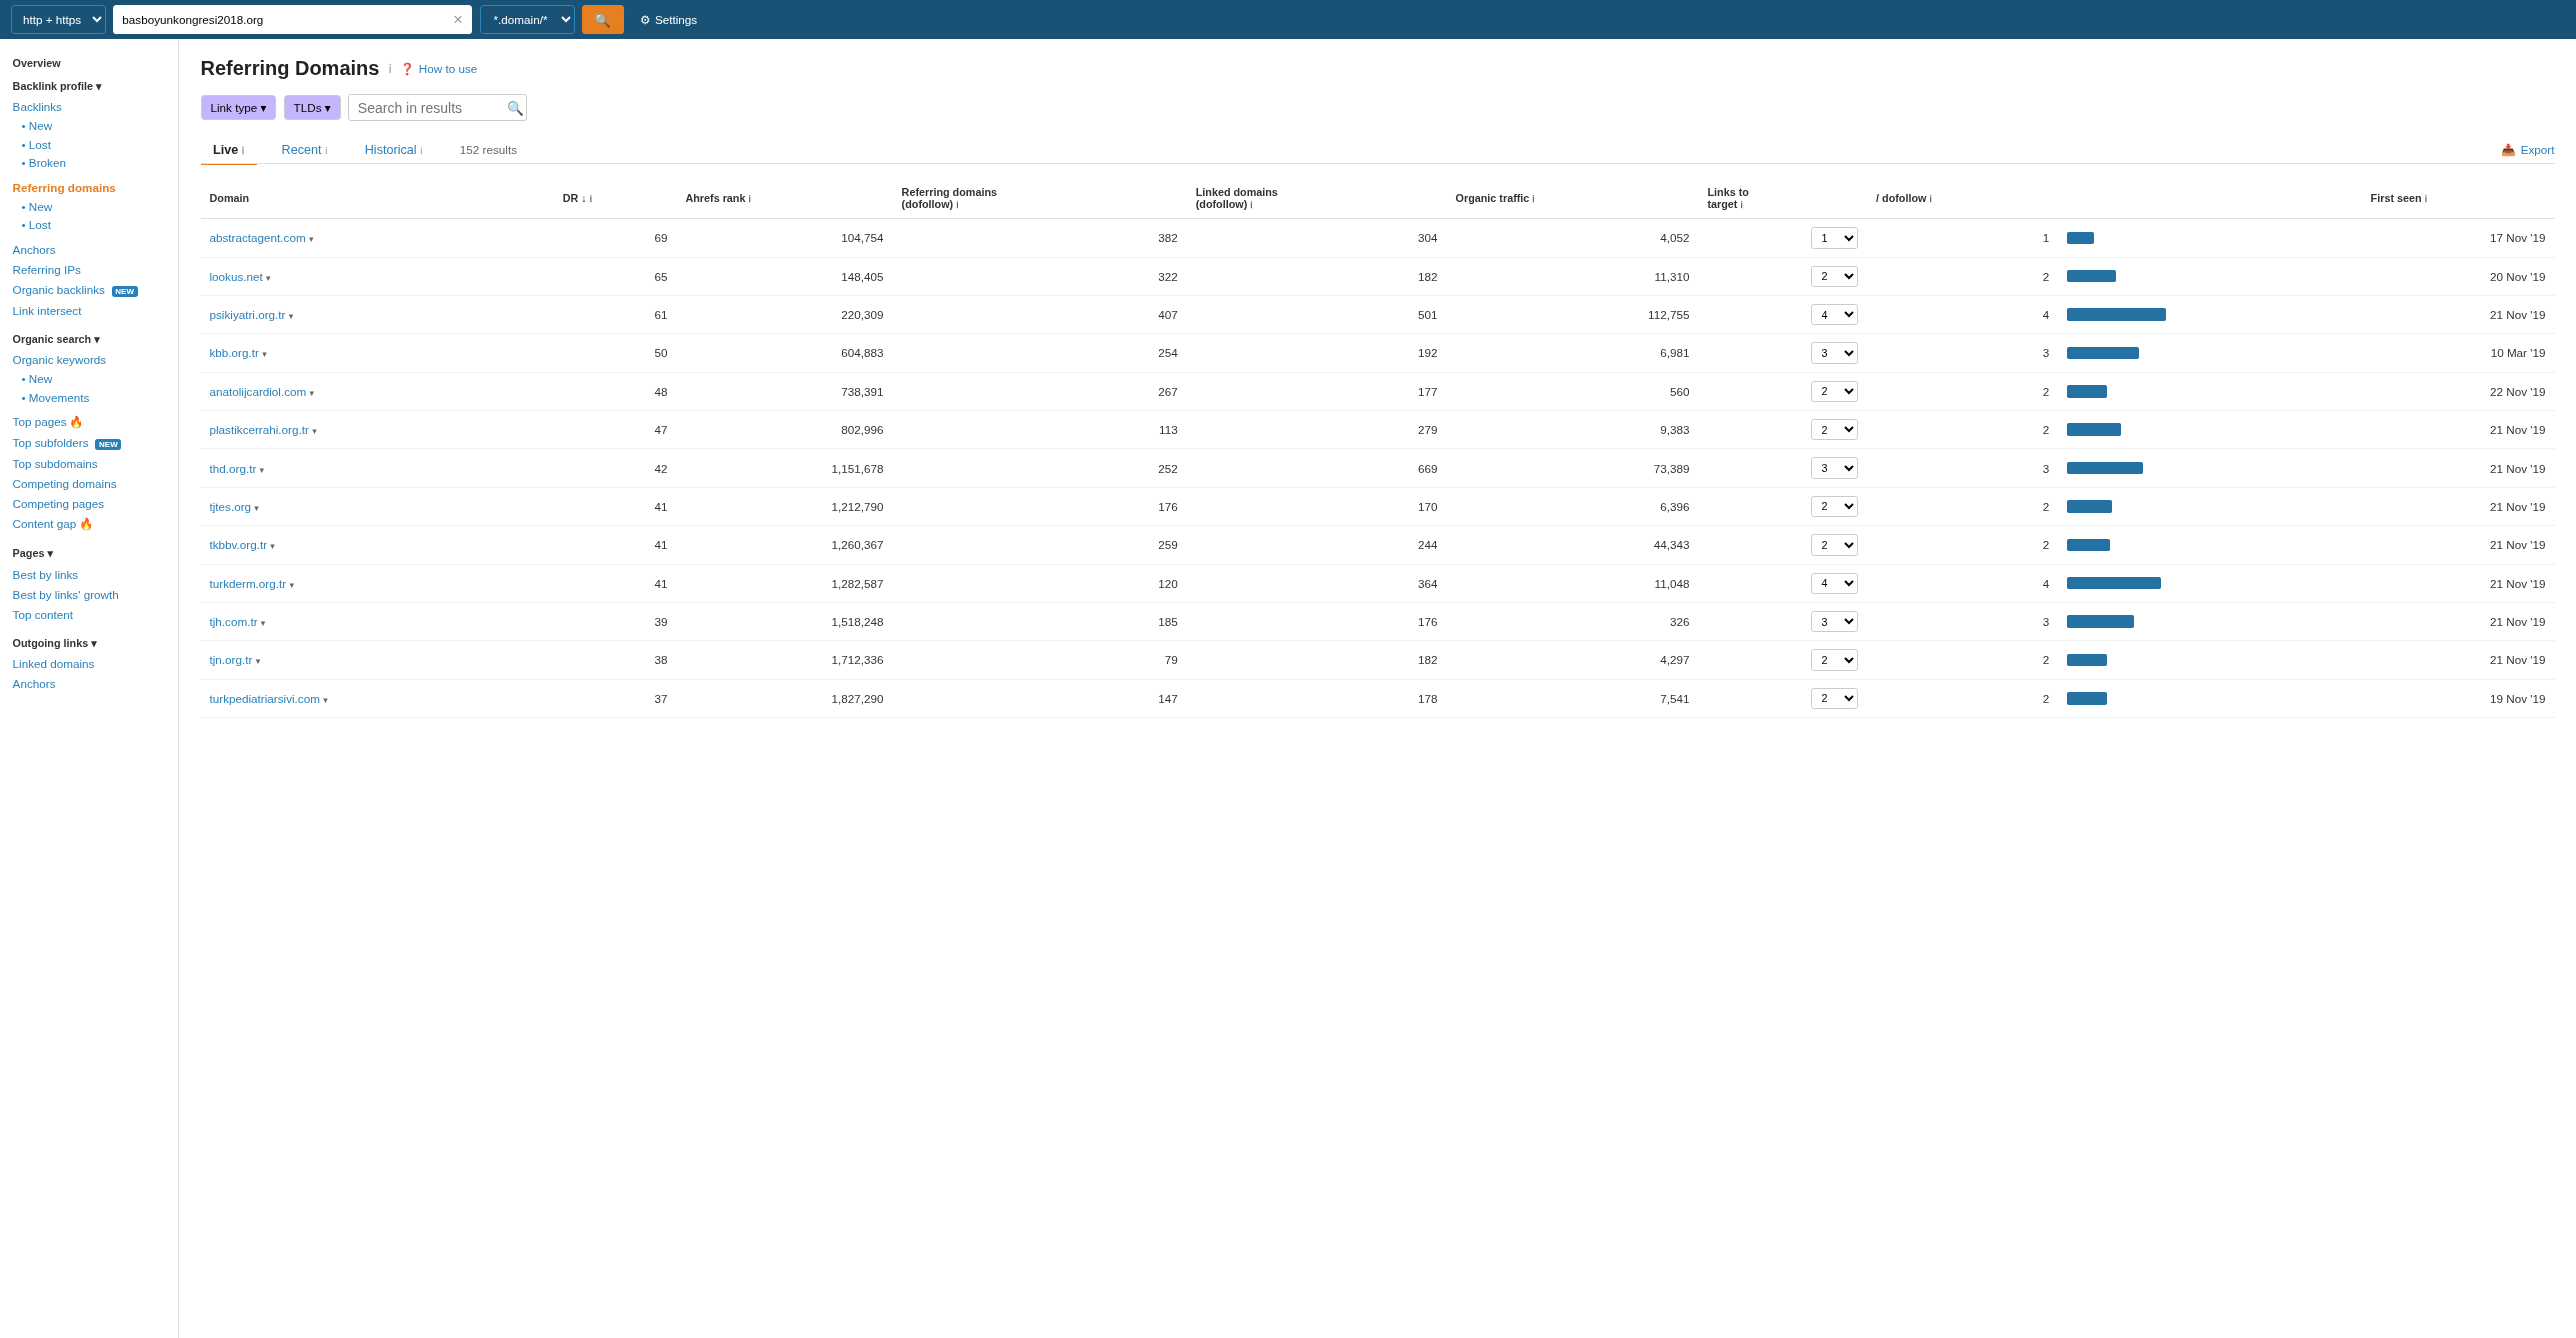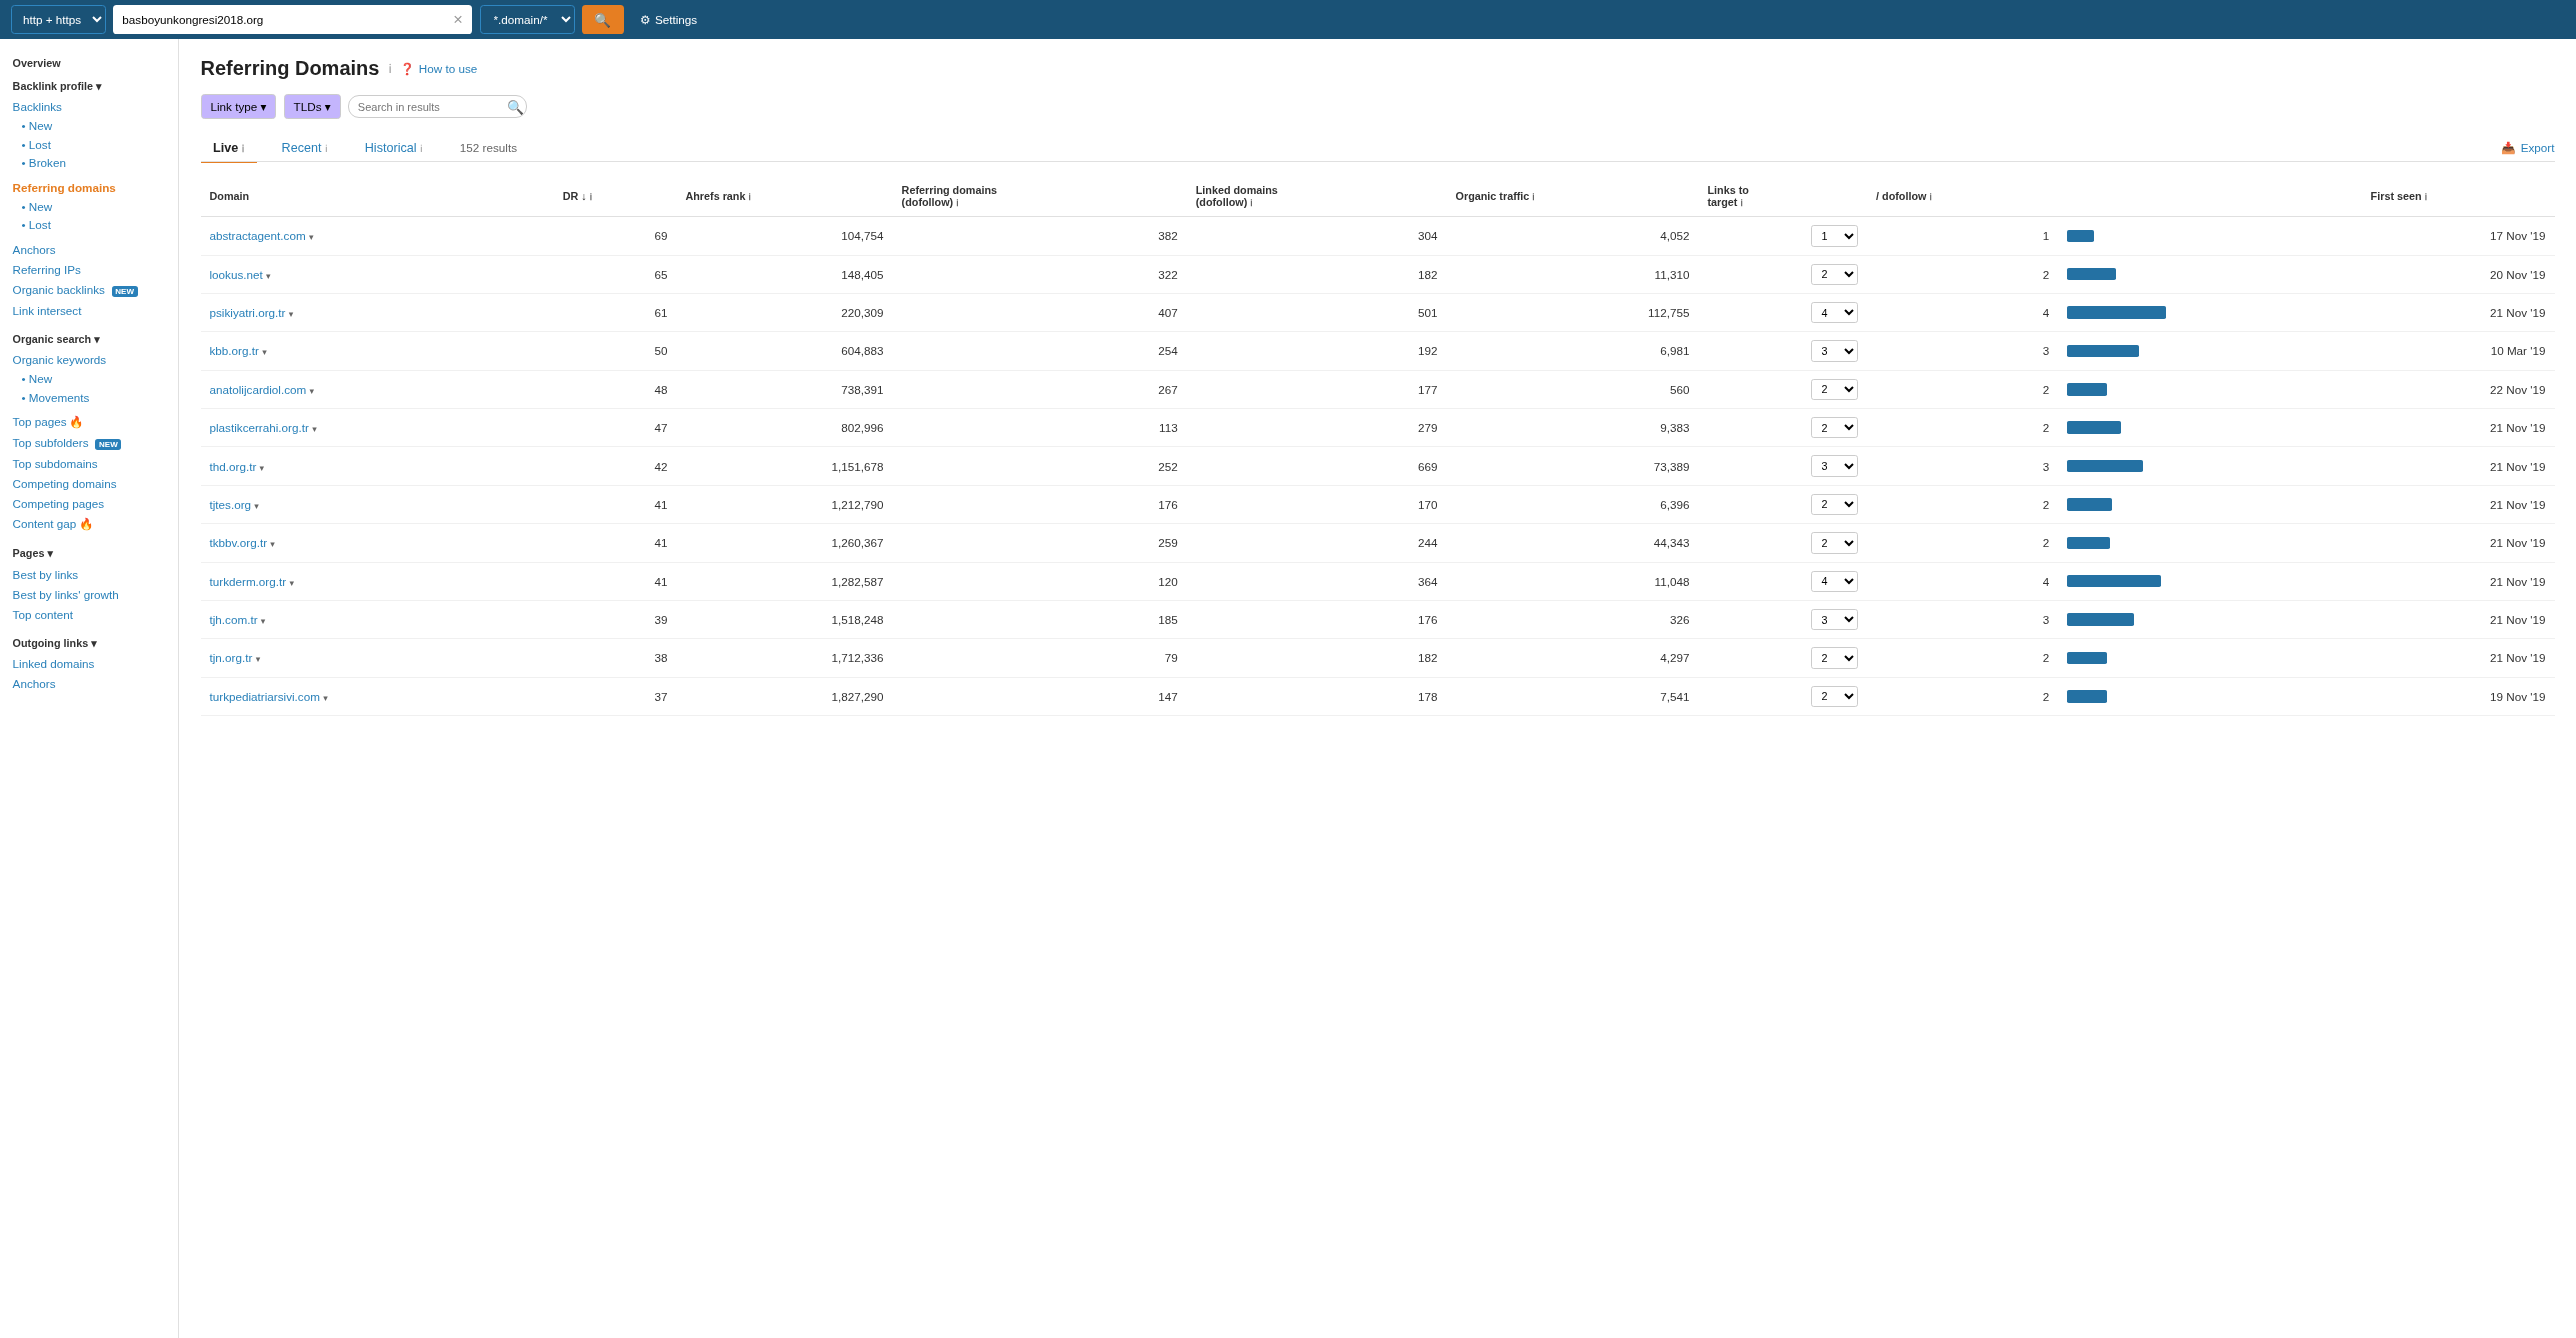--- a/index.html
+++ b/index.html
@@ -164,23 +164,23 @@
       border-radius: 3.6px;
       padding: 4.5px 9px;
       font-size: 11.7px;
       cursor: pointer;
       display: flex;
       align-items: center;
       gap: 3.6px;
     }
     .search-results-input {
       border: 0.9px solid #ccc;
-      border-radius: 11px;
+      border-radius: 3px;
       padding: 4.5px 9px;
-      font-size: 11px;
+      font-size: 14px;
       width: 179px;
       outline: none;
     }
     .search-results-btn {
       background: none;
       border: none;
       cursor: pointer;
       color: #666;
       font-size: 13.5px;
       margin-left: -27px;

